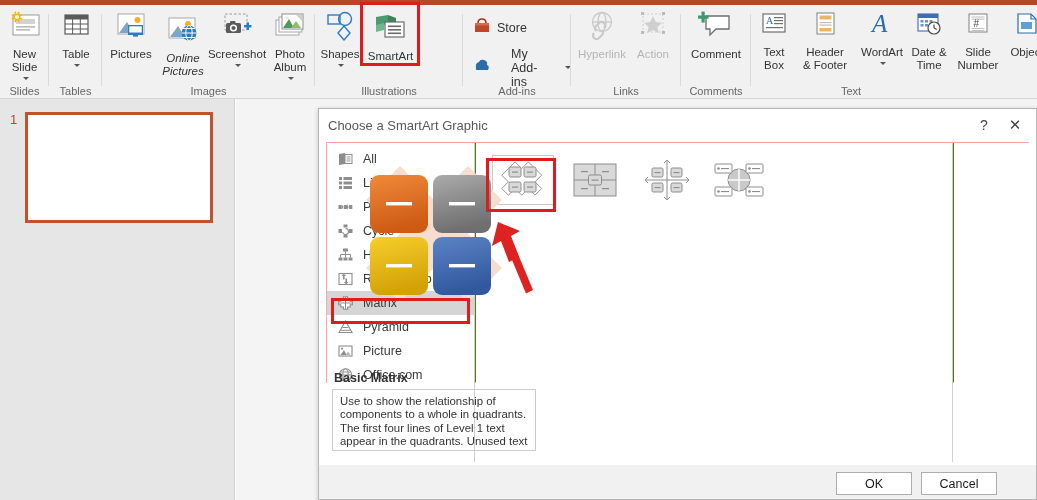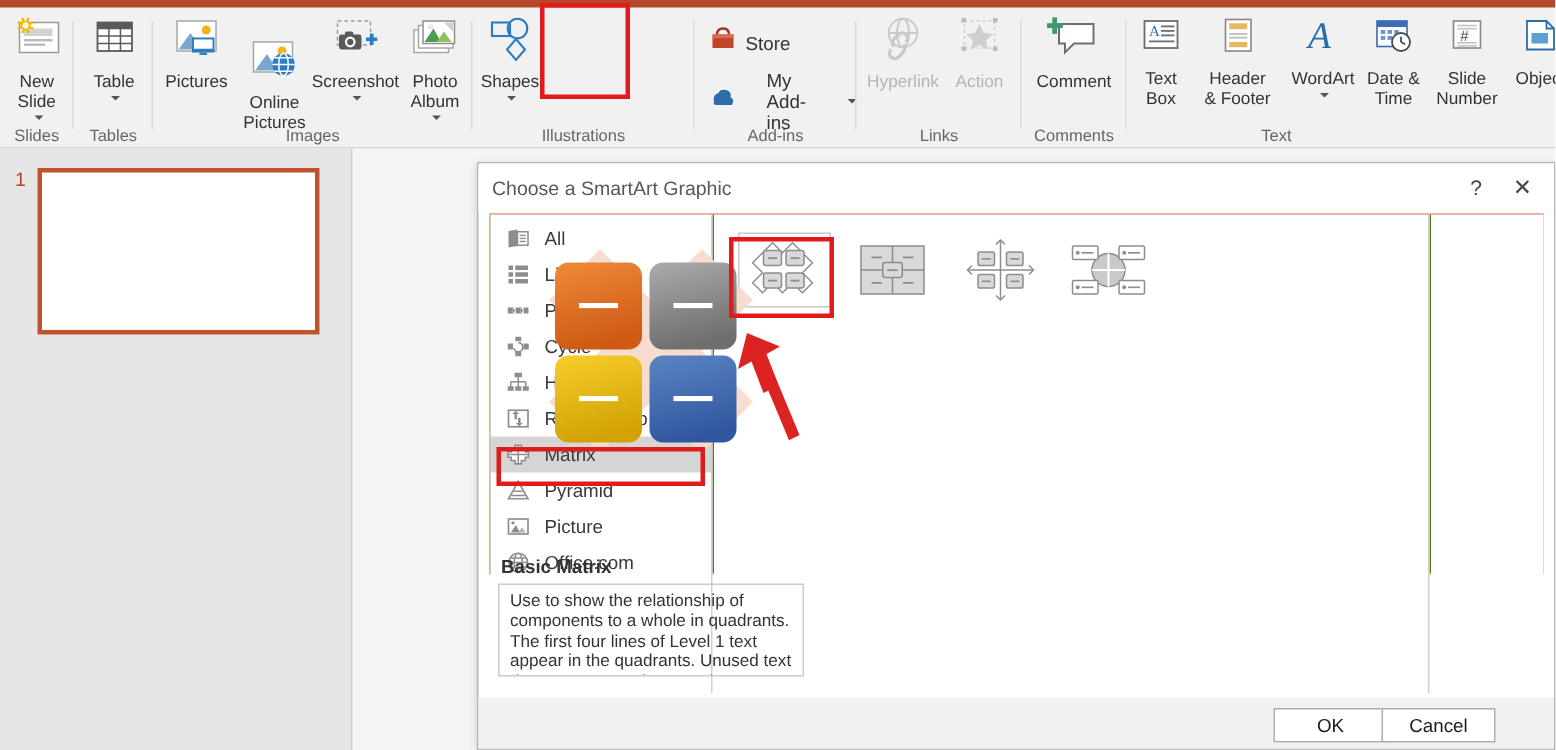--- a/index.html
+++ b/index.html
@@ -205,21 +205,21 @@
   }
   .dlg-btn {
     position: absolute; top: 7px;
     width: 76px; height: 23px;
     background: #ffffff;
     border: 1px solid #adadad;
     font-size: 12.5px; color: #1a1a1a;
     display: flex; align-items: center; justify-content: center;
     cursor: default;
   }
-  #ok-btn { right: 111px; text-align: center; }
+  #ok-btn { right: 124px; text-align: center; }
   #cancel-btn { right: 39px; }
 
   
   #arrow-annotation {
     position: absolute;
     left: 480px; top: 210px;
     width: 90px; height: 90px;
     z-index: 45;
     pointer-events: none;
   }
@@ -285,21 +285,21 @@
             <rect x="5" y="3" width="26" height="20" fill="#fff" stroke="#a7a7a7" stroke-width="1"></rect>
             <circle cx="24.5" cy="9" r="3" fill="#f5b324"></circle>
             <path d="M6 22 L14 11 L21 22 Z" fill="#7ba7cc"></path>
             <rect x="15" y="14" width="15" height="10" fill="#2c7cc4"></rect>
             <rect x="16.3" y="15.3" width="12.4" height="6.2" fill="#ffffff"></rect>
             <rect x="20" y="24" width="5" height="1.6" fill="#2c7cc4"></rect>
           </svg>
         </span>
         <span class="rbtn-label">Pictures</span>
       </div>
-      <div class="rbtn" style="left:56px; top:20px; width:50px;">
+      <div class="rbtn" style="left:56px; top:10px; width:50px;font-style:italic;">
         <span class="ricon">
           <svg width="36" height="30" viewBox="0 0 36 30">
             <rect x="4" y="3" width="26" height="20" fill="#fff" stroke="#a7a7a7" stroke-width="1"></rect>
             <circle cx="23" cy="9" r="3" fill="#f5b324"></circle>
             <path d="M5 22 L13 11 L20 22 Z" fill="#7ba7cc"></path>
             <circle cx="24" cy="18" r="7.5" fill="#2c7cc4"></circle>
             <ellipse cx="24" cy="18" rx="3.2" ry="7.5" fill="none" stroke="#ffffff" stroke-width="1"></ellipse>
             <line x1="16.5" y1="18" x2="31.5" y2="18" stroke="#ffffff" stroke-width="1"></line>
             <line x1="18" y1="13.5" x2="30" y2="13.5" stroke="#ffffff" stroke-width="1"></line>
             <line x1="18" y1="22.5" x2="30" y2="22.5" stroke="#ffffff" stroke-width="1"></line>
@@ -349,20 +349,34 @@
       <div class="rbtn" style="left:2px; top:6px; width:46px;">
         <span class="ricon">
           <svg width="34" height="30" viewBox="0 0 34 30">
             <circle cx="22" cy="8" r="6.5" fill="none" stroke="#2c7cc4" stroke-width="1.4"></circle>
             <rect x="5" y="4" width="12" height="9" fill="none" stroke="#2c7cc4" stroke-width="1.4"></rect>
             <path d="M15 22 L21 15 L27 22 L21 29 Z" fill="none" stroke="#2c7cc4" stroke-width="1.4"></path>
           </svg>
         </span>
         <span class="rbtn-label">Shapes</span>
         <span class="caret-row nopt"><span class="caret"></span></span>
+      </div>
+      <div class="rbtn" style="left:48px; top:6px; width:55px;">
+        <span class="ricon">
+          <svg width="38" height="32" viewBox="0 0 38 32">
+            <path d="M4 6 L16 4 L16 13 L4 15 Z" fill="#4b9b6e"></path>
+            <path d="M16 4 L24 7 L24 15 L16 13 Z" fill="#3d8159"></path>
+            <path d="M4 14 L12 12 L12 19 L4 21 Z" fill="#6fb88e"></path>
+            <rect x="13" y="11" width="19" height="15" fill="#ffffff" stroke="#6b6b6b" stroke-width="1.2"></rect>
+            <rect x="16" y="14.5" width="13" height="1.6" fill="#6b6b6b"></rect>
+            <rect x="16" y="18" width="13" height="1.6" fill="#6b6b6b"></rect>
+            <rect x="16" y="21.5" width="13" height="1.6" fill="#6b6b6b"></rect>
+          </svg>
+        </span>
+        <span class="rbtn-label">SmartArt</span>
       </div>
       <div class="rgroup-label">Illustrations</div>
       <div class="rgroup-sep" style="left:147px;"></div>
     </div>
 
     <div class="rgroup" style="left:463px; width:108px;">
       <div style="position:absolute; left:10px; top:12px; display:flex; align-items:center; gap:6px;">
         <span>
           <svg width="18" height="18" viewBox="0 0 18 18">
             <path d="M2 6 L16 6 L16 15 L2 15 Z" fill="#c0452b"></path>

